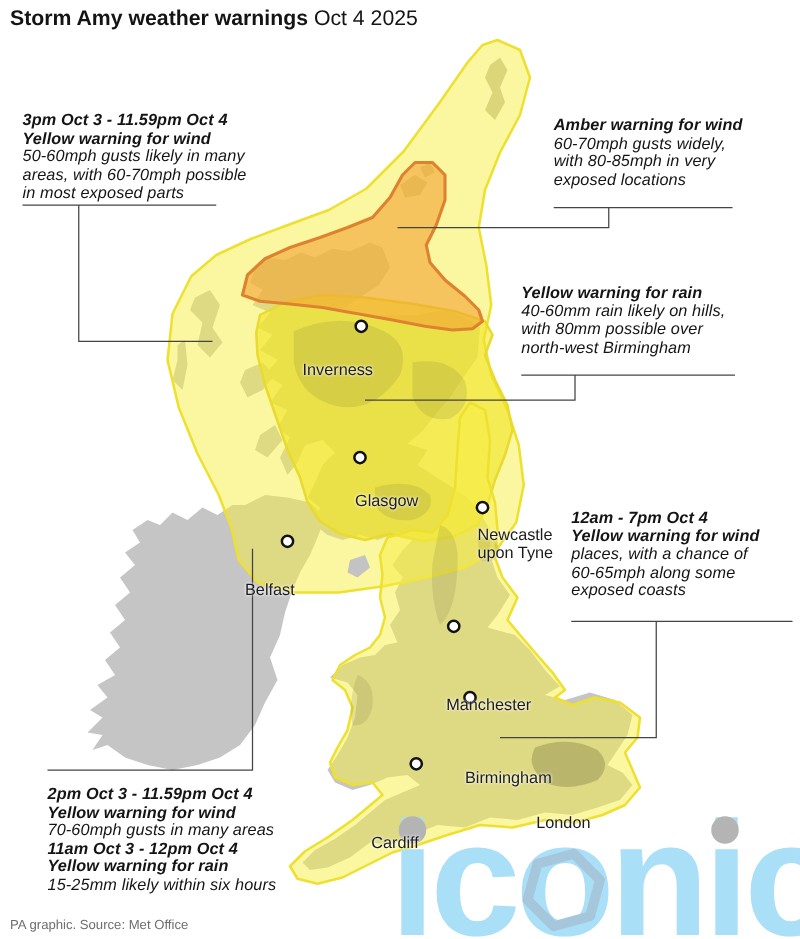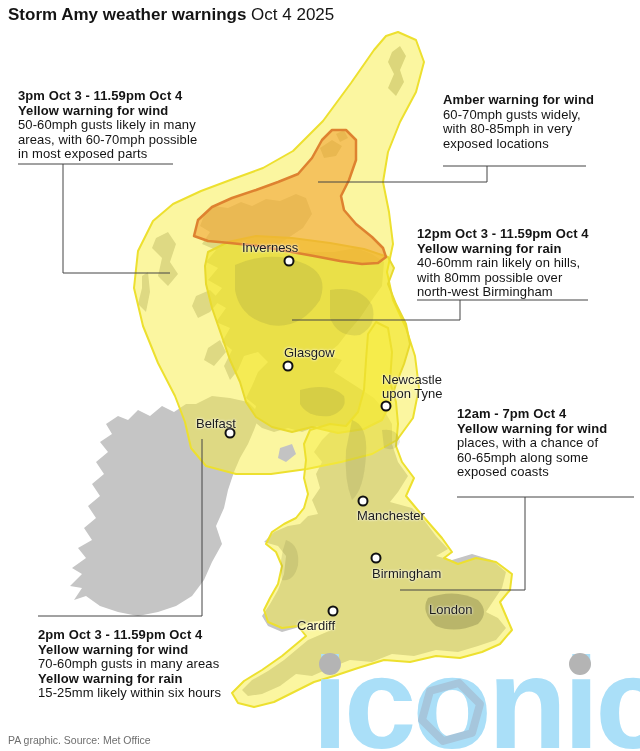--- a/index.html
+++ b/index.html
@@ -4,24 +4,24 @@
 <style>
   html,body{margin:0;padding:0;background:#ffffff;}
   body{width:640px;height:751px;position:relative;overflow:hidden;
        font-family:"Liberation Sans","DejaVu Sans",sans-serif;color:#141414;}
   .stage{position:absolute;inset:0;width:640px;height:751px;}
   svg.map{position:absolute;left:0;top:0;}
   .title{position:absolute;left:8px;top:5px;font-size:17px;white-space:nowrap;}
   .title .b{font-weight:bold;}
   .title .r{font-weight:normal;text-align:center;}
   .callout{position:absolute;font-size:13px;line-height:14.5px;letter-spacing:0.1px;}
-  .callout div{white-space:nowrap;}
+  .callout div{white-space:nowrap;font-style:italic;}
   .callout .b{font-weight:bold;}
   .city-label{position:absolute;font-size:13px;line-height:13.5px;color:#1b1b1b;
-              text-shadow:0 0 3px rgba(255,255,255,.85),0 0 2px rgba(255,255,255,.85);}
+              text-shadow:0 0 3px rgba(255,255,255,.85),0 0 2px rgba(255,255,255,.85);margin-top:48px;}
   .footer{position:absolute;left:8px;top:734px;font-size:10.5px;color:#6e6e6e;}
   .wm{position:absolute;left:0;top:0;pointer-events:none;}
 </style>
 </head>
 <body>
 
 <div class="stage">
 
   <svg class="map" width="640" height="751" viewBox="0 0 640 751">
 
@@ -135,39 +135,39 @@
   </div>
 
   <div class="callout" style="left:443px;top:93px;">
     <div class="b">Amber warning for wind</div>
     <div>60-70mph gusts widely,</div>
     <div>with 80-85mph in very</div>
     <div>exposed locations</div>
   </div>
 
   <div class="callout" style="left:417px;top:227px;">
-    <div class="b">12pm Oct 3 - 11.59pm Oct 4</div>
     <div class="b">Yellow warning for rain</div>
     <div>40-60mm rain likely on hills,</div>
     <div>with 80mm possible over</div>
     <div>north-west Birmingham</div>
   </div>
 
   <div class="callout" style="left:457px;top:407px;">
     <div class="b">12am - 7pm Oct 4</div>
     <div class="b">Yellow warning for wind</div>
     <div>places, with a chance of</div>
     <div>60-65mph along some</div>
     <div>exposed coasts</div>
   </div>
 
   <div class="callout" style="left:38px;top:628px;">
     <div class="b">2pm Oct 3 - 11.59pm Oct 4</div>
     <div class="b">Yellow warning for wind</div>
     <div>70-60mph gusts in many areas</div>
+    <div class="b">11am Oct 3 - 12pm Oct 4</div>
     <div class="b">Yellow warning for rain</div>
     <div>15-25mm likely within six hours</div>
   </div>
 
   <div class="city-label" style="left:242px;top:241px;">Inverness</div>
   <div class="city-label" style="left:284px;top:346px;">Glasgow</div>
   <div class="city-label" style="left:382px;top:373px;width:64px;">Newcastle upon Tyne</div>
   <div class="city-label" style="left:196px;top:417px;">Belfast</div>
   <div class="city-label" style="left:357px;top:509px;">Manchester</div>
   <div class="city-label" style="left:372px;top:567px;">Birmingham</div>

